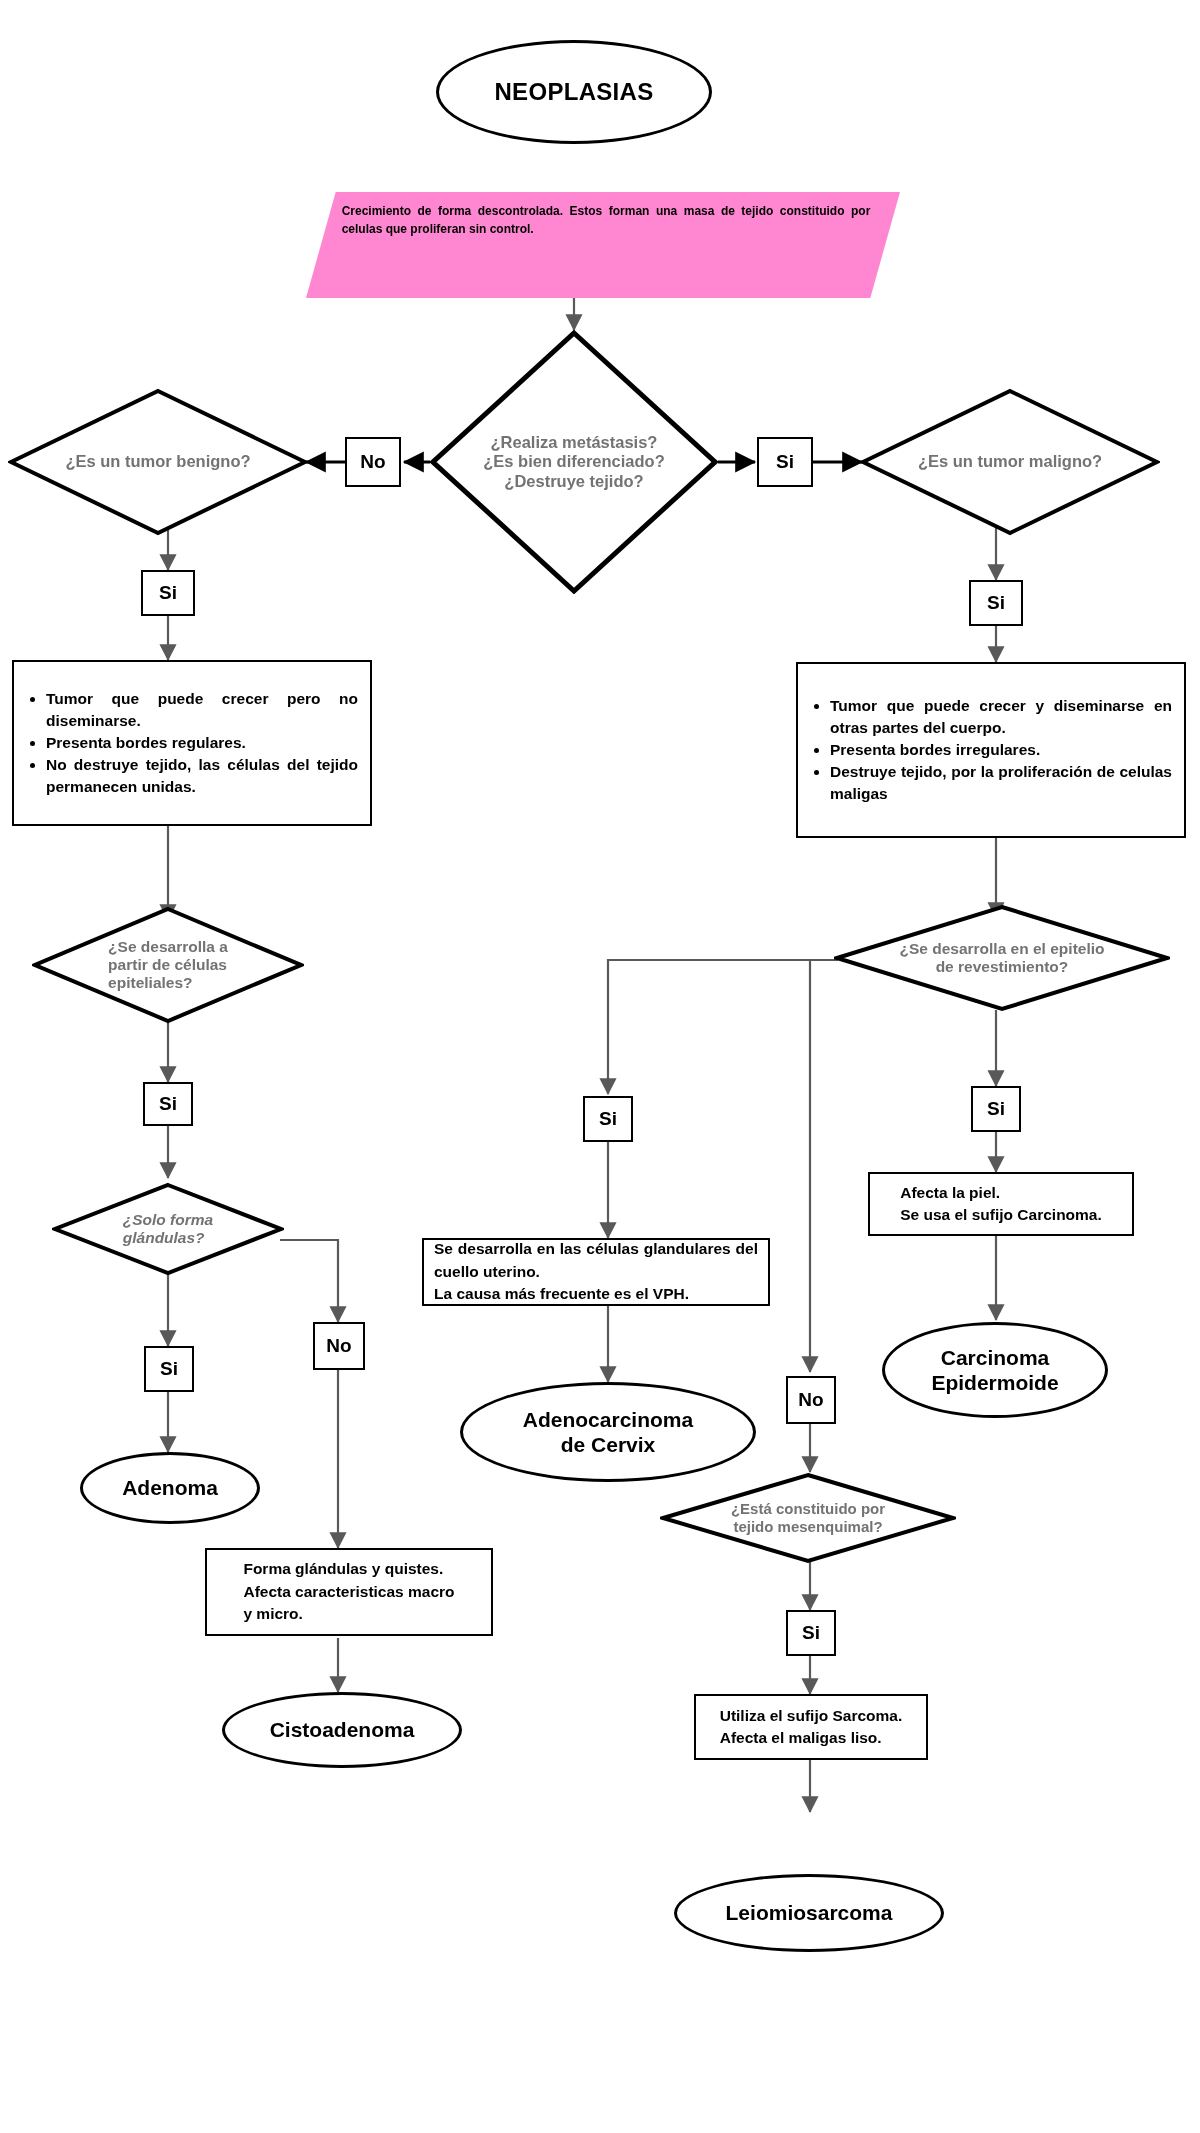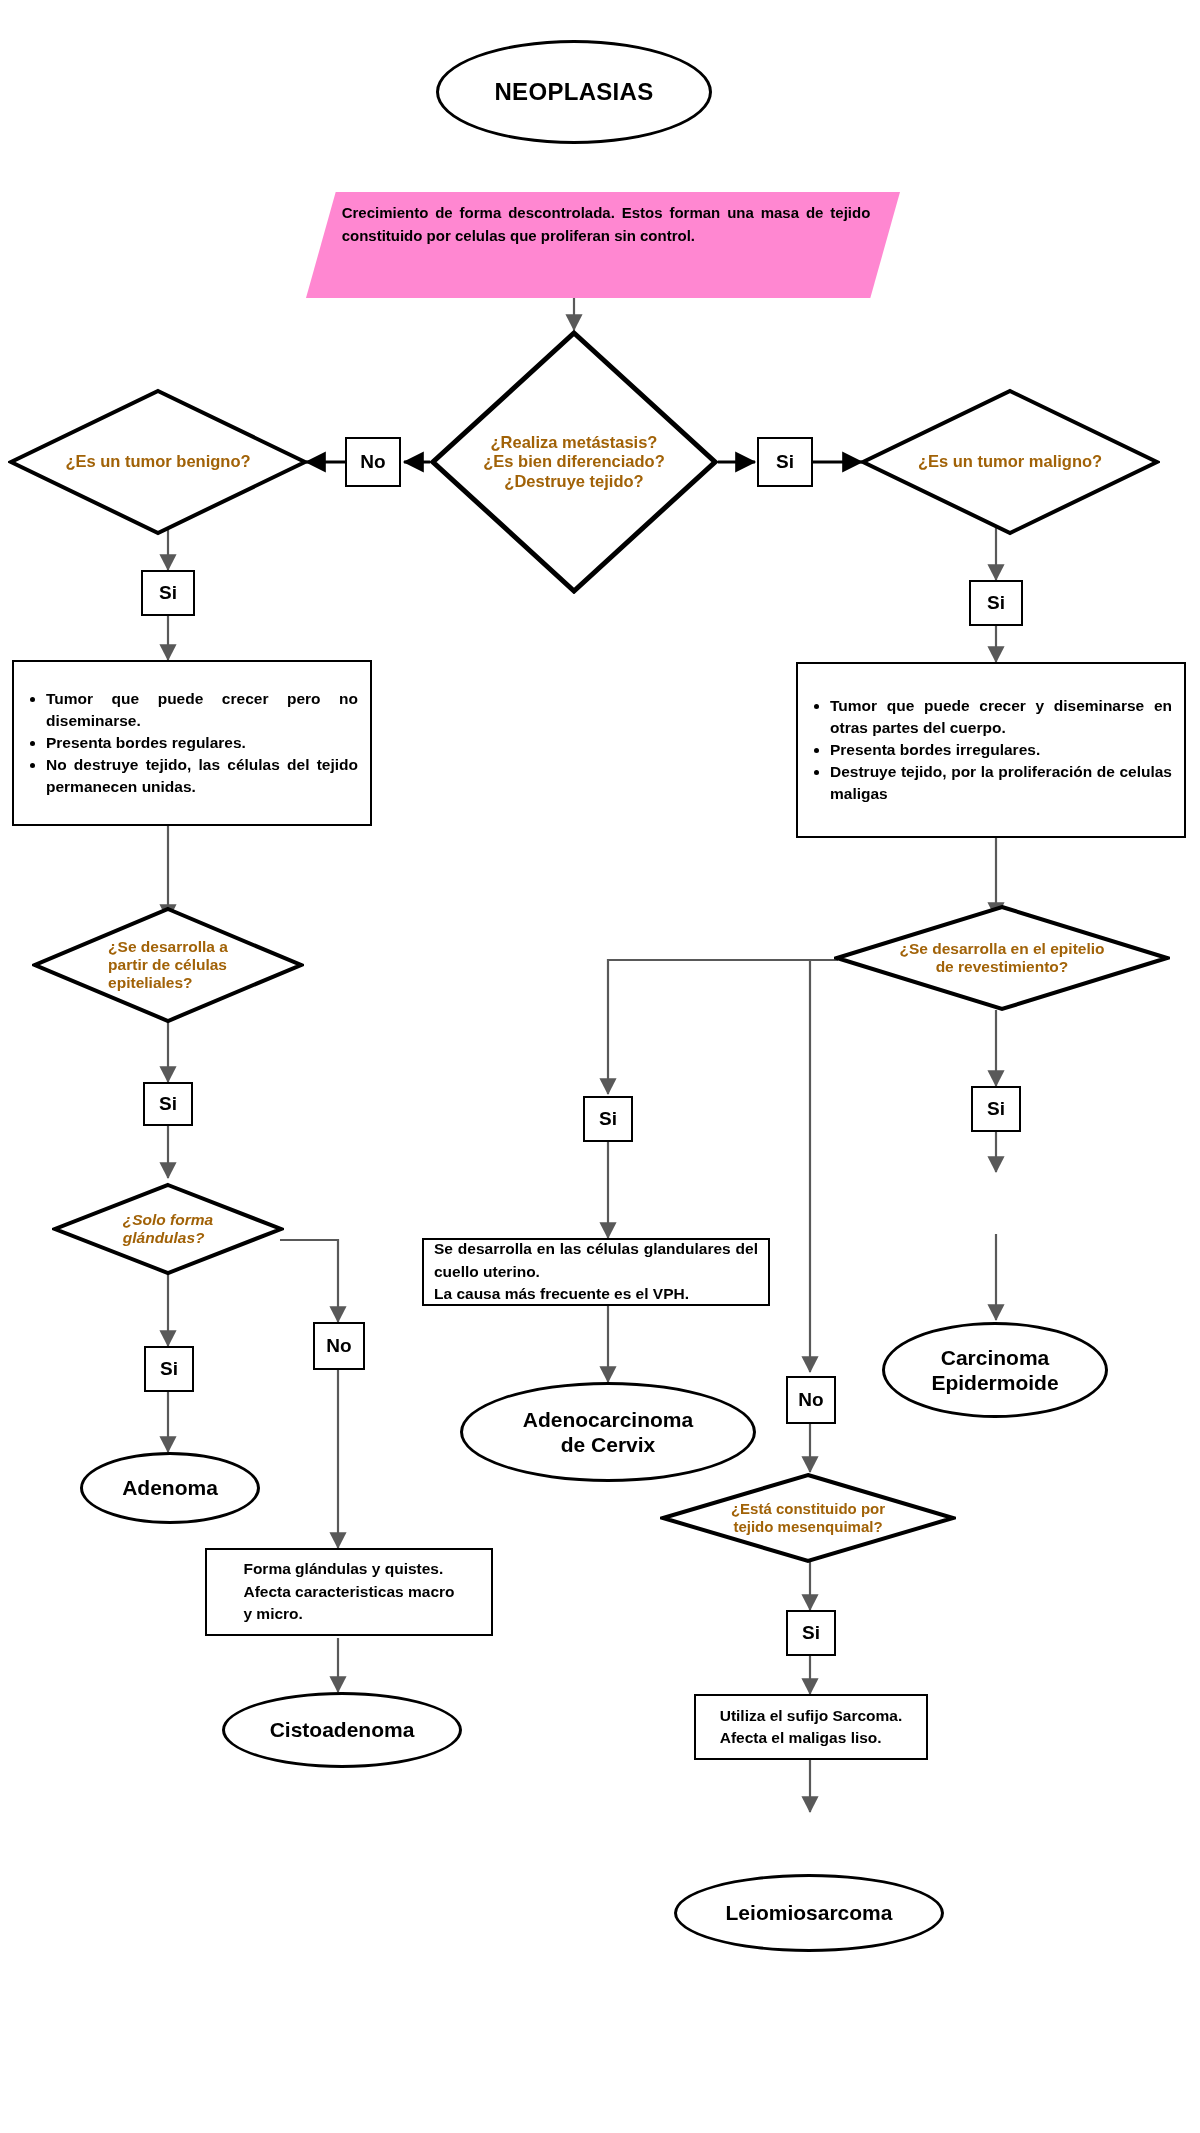--- a/index.html
+++ b/index.html
@@ -72,21 +72,21 @@
     position: absolute;
     left: 12%;
     top: 0;
     width: 76%;
     height: 100%;
     display: flex;
     align-items: center;
     justify-content: center;
     text-align: center;
     font-weight: bold;
-    color: #a16207;
+    color: #737373;
     line-height: 1.18;
   }
 
   
   .parallelogram {
     position: absolute;
     z-index: 3;
   }
   .para-bg {
     position: absolute;
@@ -96,21 +96,21 @@
     -webkit-clip-path: polygon(5% 0, 100% 0, 95% 100%, 0% 100%);
     clip-path: polygon(5% 0, 100% 0, 95% 100%, 0% 100%);
   }
   .para-text {
     position: absolute;
     left: 6%;
     right: 5%;
     top: 10px;
     color: #000000;
     font-weight: bold;
-    font-size: 15px;
+    font-size: 12px;
     line-height: 1.5;
     text-align: justify;
     text-align-last: left;
   }
 
   
   .bullets {
     display: block;
     padding: 10px 12px 10px 10px;
     text-align: left;
@@ -364,20 +364,26 @@
     <span>No</span>
   </div>
 
   <div class="node rect" style="left:422px; top:1238px; width:348px; height:68px;">
     <div class="boxtext">
       <span class="just">Se desarrolla en las células glandulares del cuello uterino.</span>
       <span>La causa más frecuente es el VPH.</span>
     </div>
   </div>
 
+  <div class="node rect" style="left:868px; top:1172px; width:266px; height:64px;">
+    <div class="boxtext">
+      <span style="display:block;">Afecta la piel.</span>
+      <span style="display:block;">Se usa el sufijo Carcinoma.</span>
+    </div>
+  </div>
 
   <div class="node ellipse" style="left:460px; top:1382px; width:296px; height:100px;">
     <span class="el-label">
       <span style="display:block;">Adenocarcinoma</span>
       <span style="display:block;">de Cervix</span>
     </span>
   </div>
 
   <div class="node ellipse" style="left:882px; top:1322px; width:226px; height:96px;">
     <span class="el-label">

